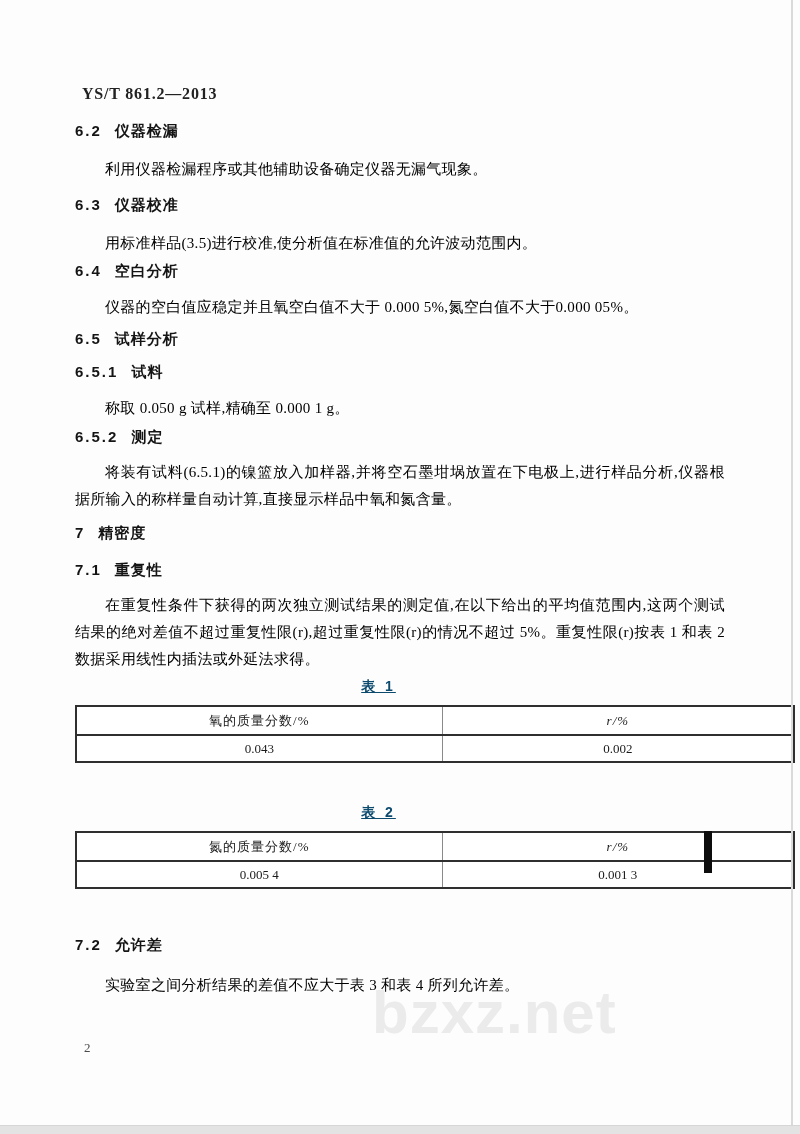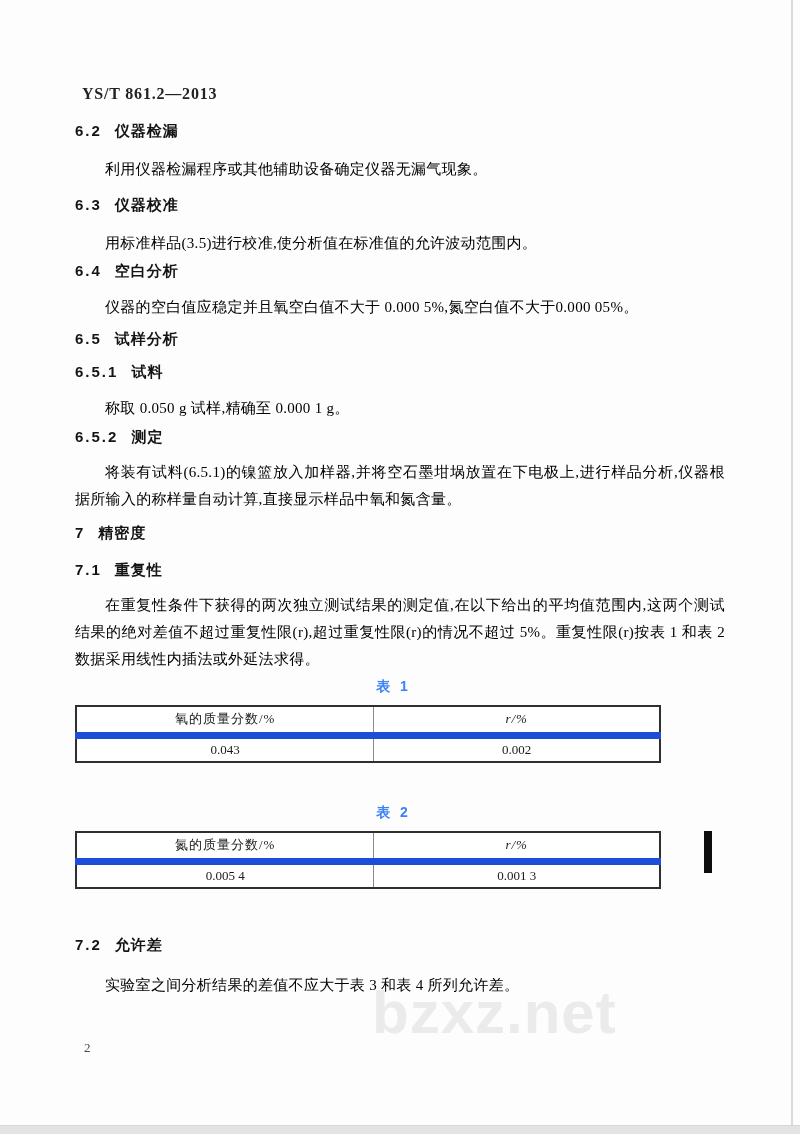--- a/index.html
+++ b/index.html
@@ -40,52 +40,53 @@
     width: 650px;
     font-size: 15px;
     line-height: 27px;
     letter-spacing: 0.3px;
     text-align: justify;
     text-indent: 2em;
     color: #000000;
   }
 
   .tbl-title {
-    left: 75px;
+    left: 60px;
     width: 637px;
     text-align: center;
     font-family: "Liberation Sans", "DejaVu Sans", sans-serif;
     font-weight: 700;
     font-size: 14px;
     letter-spacing: 3px;
-    color: #3b82f6;
+    color: #0c4a6e;
+    text-decoration: underline;
   }
 
   table.std {
     position: absolute;
     left: 75px;
-    width: 586px;
+    width: 720px;
     border-collapse: collapse;
     table-layout: fixed;
     background: #fff;
   }
   table.std th, table.std td {
     text-align: center;
     font-size: 13px;
     color: #1a1a1a;
     padding: 0;
   }
   table.std { border: 2px solid #2f2f2f; }
   table.std th {
     height: 29px;
     font-weight: 400;
     letter-spacing: 1px;
     border-bottom: 2px solid #2f2f2f;
   }
-  table.std td { height: 27px; border-top: 7px solid #1d4ed8; }
+  table.std td { height: 27px; border-top: 1px solid #1d4ed8; }
   table.std tr > *:first-child { width: 51%; }
   table.std tr > * + * { border-left: 1px solid #8a8a8a; }
   .var-cell { font-style: italic; font-family: "Liberation Serif", serif; letter-spacing: 0.5px; }
 
   .watermark {
     left: 372px; top: 978px;
     font-family: "Liberation Sans", "DejaVu Sans", sans-serif;
     font-weight: 800;
     font-size: 60px;
     letter-spacing: 1px;

